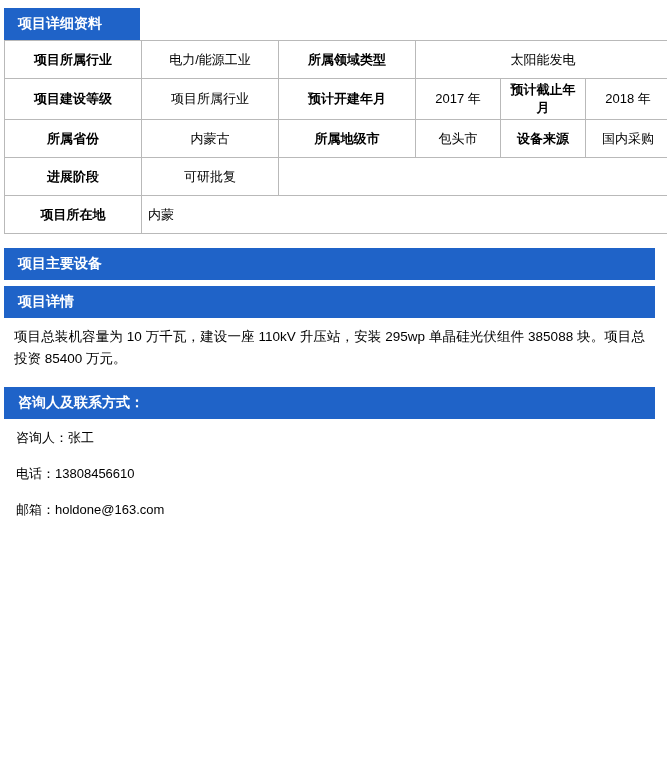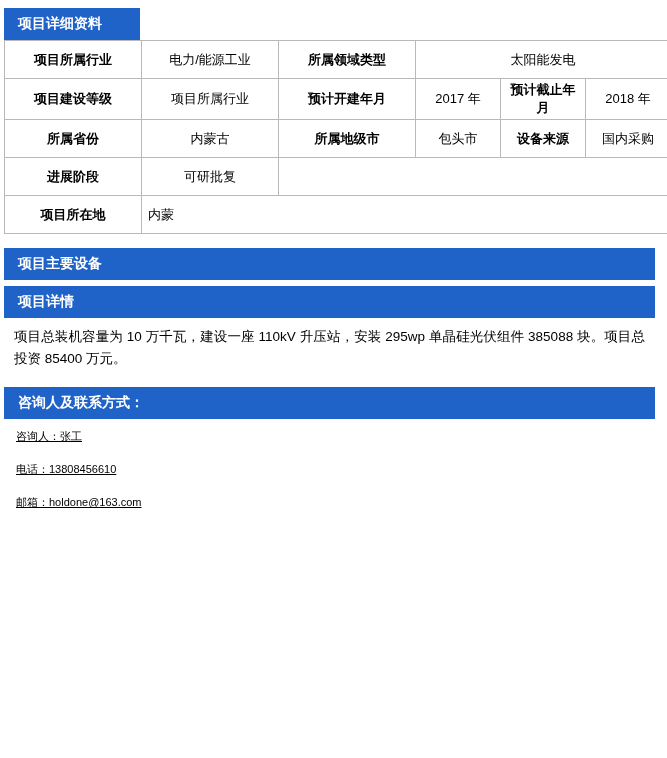--- a/index.html
+++ b/index.html
@@ -68,23 +68,22 @@
     box-sizing: border-box;
     padding: 8px 10px 10px 10px;
     font-size: 13.5px;
     line-height: 1.65;
     text-align: justify;
   }
   .contact-box {
     width: 651px;
     box-sizing: border-box;
     padding: 10px 10px 10px 12px;
-    font-size: 11px;
+    font-size: 13px;
     line-height: 1.4;
-    text-decoration: underline;
   }
   .contact-line {
     margin-bottom: 18px;
   }
   .contact-line:last-child {
     margin-bottom: 16px;
   }
 </style>
 </head>
 <body>

